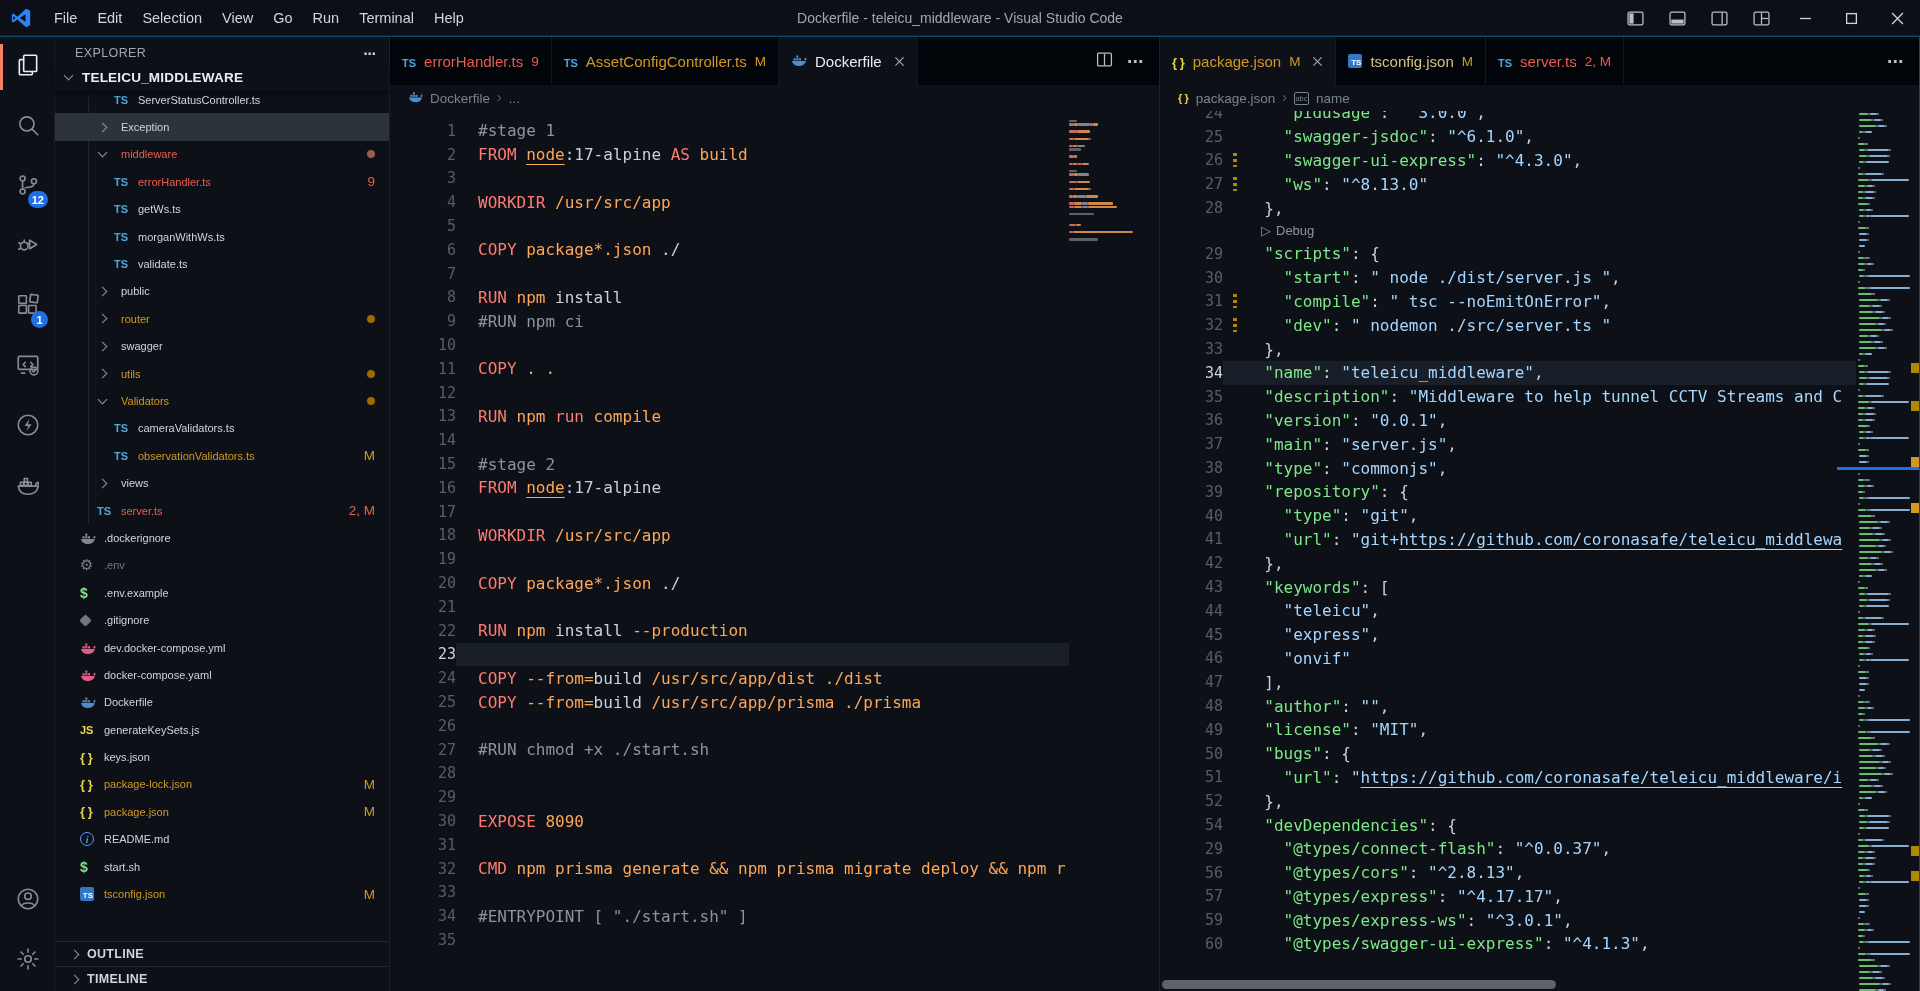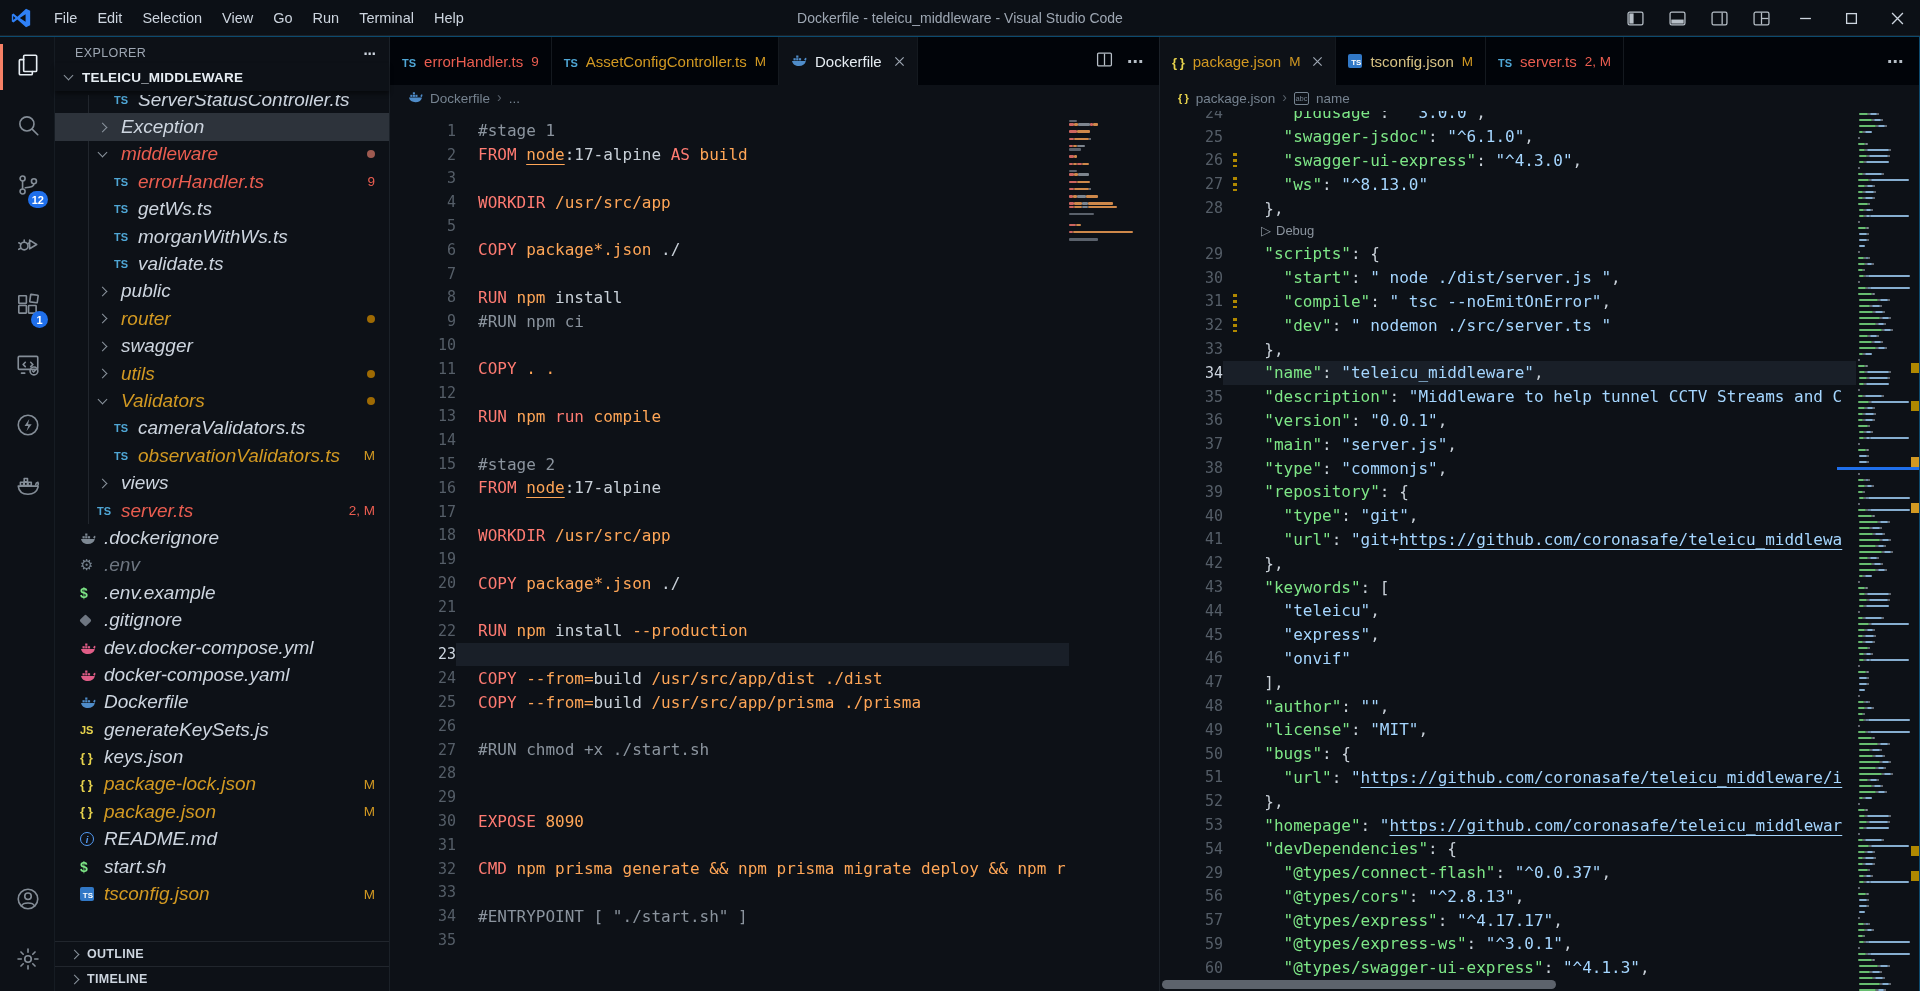--- a/index.html
+++ b/index.html
@@ -31,21 +31,21 @@
   #sidebar { width:335px; height:100%; background:#0d1117; border-right:1px solid #1b2128; position:relative; flex:none; font-size:15px; }
   #sidebar-title { height:26px; display:flex; align-items:center; padding:6px 12px 0 20px; color:#9ea7b3; font-size:12.5px; letter-spacing:.4px; }
   #sidebar-title .dots { margin-left:auto; color:#cdd5df; letter-spacing:1px; font-weight:bold; }
   #project-header { height:28px; display:flex; align-items:center; padding-left:8px; font-weight:bold; font-size:13.5px; color:#e6edf3; letter-spacing:.2px; box-shadow:0 3px 4px rgba(0,0,0,.45); position:relative; z-index:3; }
   #file-tree { position:absolute; top:58px; left:0; right:0; height:856px; overflow:hidden; }
   #tree-scroll { position:relative; }
   .indent-guide { position:absolute; left:33px; top:0; width:1px; background:#21262d; }
   .tree-row { height:27.4px; display:flex; align-items:center; position:relative; white-space:nowrap; }
   .tree-row.selected { background:#2d333b; }
   .tree-glyph { width:24px; flex:none; display:flex; align-items:center; justify-content:flex-start; }
-  .tree-label { font-size:19px;font-style:italic; }
+  .tree-label { font-size:11px; }
   .tree-right { margin-left:auto; padding-right:14px; display:flex; align-items:center; gap:6px; font-size:13.5px; }
   .dot { width:8px; height:8px; border-radius:50%; }
   .chev { display:inline-block; width:7px; height:7px; border-right:1.5px solid #8b949e; border-bottom:1.5px solid #8b949e; transform:rotate(-45deg); margin-left:2px; }
   .chev.open { transform:rotate(45deg); margin-top:-3px; }
   .ts-ico { color:#4fa6d5; font-weight:bold; font-size:11px; font-family:"Liberation Sans",sans-serif; }
   .js-ico { color:#e8d44d; font-weight:bold; font-size:11px; }
   .brace-ico { color:#e8d44d; font-weight:bold; font-size:13px; }
   .dollar-ico { color:#7ee787; font-weight:bold; font-size:14px; }
   .gear-ico { color:#768390; font-size:15px; }
   .info-ico { width:14px; height:14px; border:1.3px solid #539bf5; color:#539bf5; border-radius:50%; font-size:9.5px; display:flex; align-items:center; justify-content:center; font-style:italic; font-weight:bold; }
@@ -756,21 +756,20 @@
             <div class="code-line"><div class="gutter" style="width: 63px; margin-right: 22px;">43</div><div class="line-text"><span class="tk-g">  "keywords"</span><span class="tk-w">: [</span></div></div>
             <div class="code-line"><div class="gutter" style="width: 63px; margin-right: 22px;">44</div><div class="line-text"><span class="tk-b">    "teleicu"</span><span class="tk-w">,</span></div></div>
             <div class="code-line"><div class="gutter" style="width: 63px; margin-right: 22px;">45</div><div class="line-text"><span class="tk-b">    "express"</span><span class="tk-w">,</span></div></div>
             <div class="code-line"><div class="gutter" style="width: 63px; margin-right: 22px;">46</div><div class="line-text"><span class="tk-b">    "onvif"</span></div></div>
             <div class="code-line"><div class="gutter" style="width: 63px; margin-right: 22px;">47</div><div class="line-text"><span class="tk-w">  ],</span></div></div>
             <div class="code-line"><div class="gutter" style="width: 63px; margin-right: 22px;">48</div><div class="line-text"><span class="tk-g">  "author"</span><span class="tk-w">: </span><span class="tk-b">""</span><span class="tk-w">,</span></div></div>
             <div class="code-line"><div class="gutter" style="width: 63px; margin-right: 22px;">49</div><div class="line-text"><span class="tk-g">  "license"</span><span class="tk-w">: </span><span class="tk-b">"MIT"</span><span class="tk-w">,</span></div></div>
             <div class="code-line"><div class="gutter" style="width: 63px; margin-right: 22px;">50</div><div class="line-text"><span class="tk-g">  "bugs"</span><span class="tk-w">: {</span></div></div>
             <div class="code-line"><div class="gutter" style="width: 63px; margin-right: 22px;">51</div><div class="line-text"><span class="tk-g">    "url"</span><span class="tk-w">: </span><span class="tk-b">"</span><span class="tk-bu">https://github.com/coronasafe/teleicu_middleware/i</span></div></div>
             <div class="code-line"><div class="gutter" style="width: 63px; margin-right: 22px;">52</div><div class="line-text"><span class="tk-w">  },</span></div></div>
-            <div class="code-line"><div class="gutter" style="width: 63px; margin-right: 22px;">53</div><div class="line-text"><span class="tk-g">  "homepage"</span><span class="tk-w">: </span><span class="tk-b">"</span><span class="tk-bu">https://github.com/coronasafe/teleicu_middlewar</span></div></div>
             <div class="code-line"><div class="gutter" style="width: 63px; margin-right: 22px;">54</div><div class="line-text"><span class="tk-g">  "devDependencies"</span><span class="tk-w">: {</span></div></div>
             <div class="code-line"><div class="gutter" style="width: 63px; margin-right: 22px;">29</div><div class="line-text"><span class="tk-g">    "@types/connect-flash"</span><span class="tk-w">: </span><span class="tk-b">"^0.0.37"</span><span class="tk-w">,</span></div></div>
             <div class="code-line"><div class="gutter" style="width: 63px; margin-right: 22px;">56</div><div class="line-text"><span class="tk-g">    "@types/cors"</span><span class="tk-w">: </span><span class="tk-b">"^2.8.13"</span><span class="tk-w">,</span></div></div>
             <div class="code-line"><div class="gutter" style="width: 63px; margin-right: 22px;">57</div><div class="line-text"><span class="tk-g">    "@types/express"</span><span class="tk-w">: </span><span class="tk-b">"^4.17.17"</span><span class="tk-w">,</span></div></div>
             <div class="code-line"><div class="gutter" style="width: 63px; margin-right: 22px;">59</div><div class="line-text"><span class="tk-g">    "@types/express-ws"</span><span class="tk-w">: </span><span class="tk-b">"^3.0.1"</span><span class="tk-w">,</span></div></div>
             <div class="code-line"><div class="gutter" style="width: 63px; margin-right: 22px;">60</div><div class="line-text"><span class="tk-g">    "@types/swagger-ui-express"</span><span class="tk-w">: </span><span class="tk-b">"^4.1.3"</span><span class="tk-w">,</span></div></div>
           </div>
         <div class="minimap" id="minimap-right" style="right:8px; width:55px;">
             <div class="mm-line" style="height: 6px; align-items: center;">
               <span style="width: 3.4px; height: 1px;"></span>

